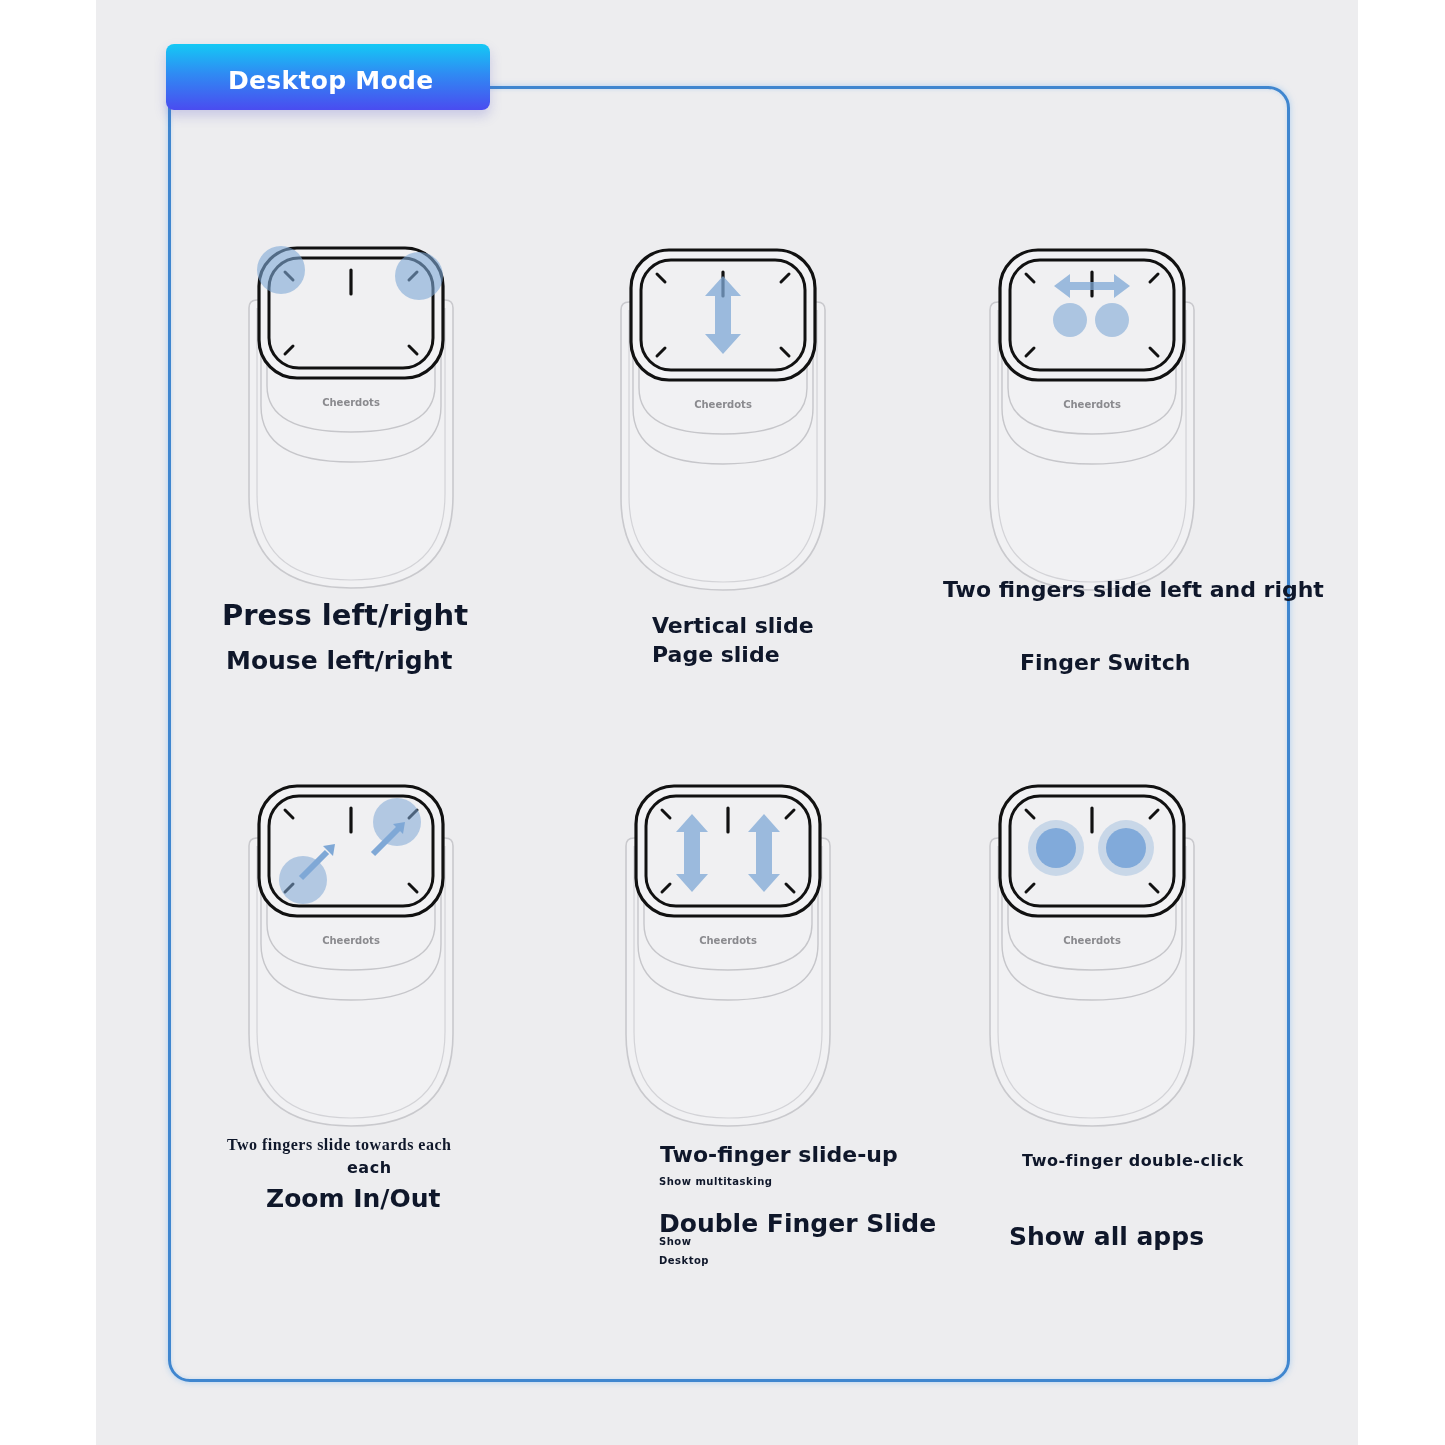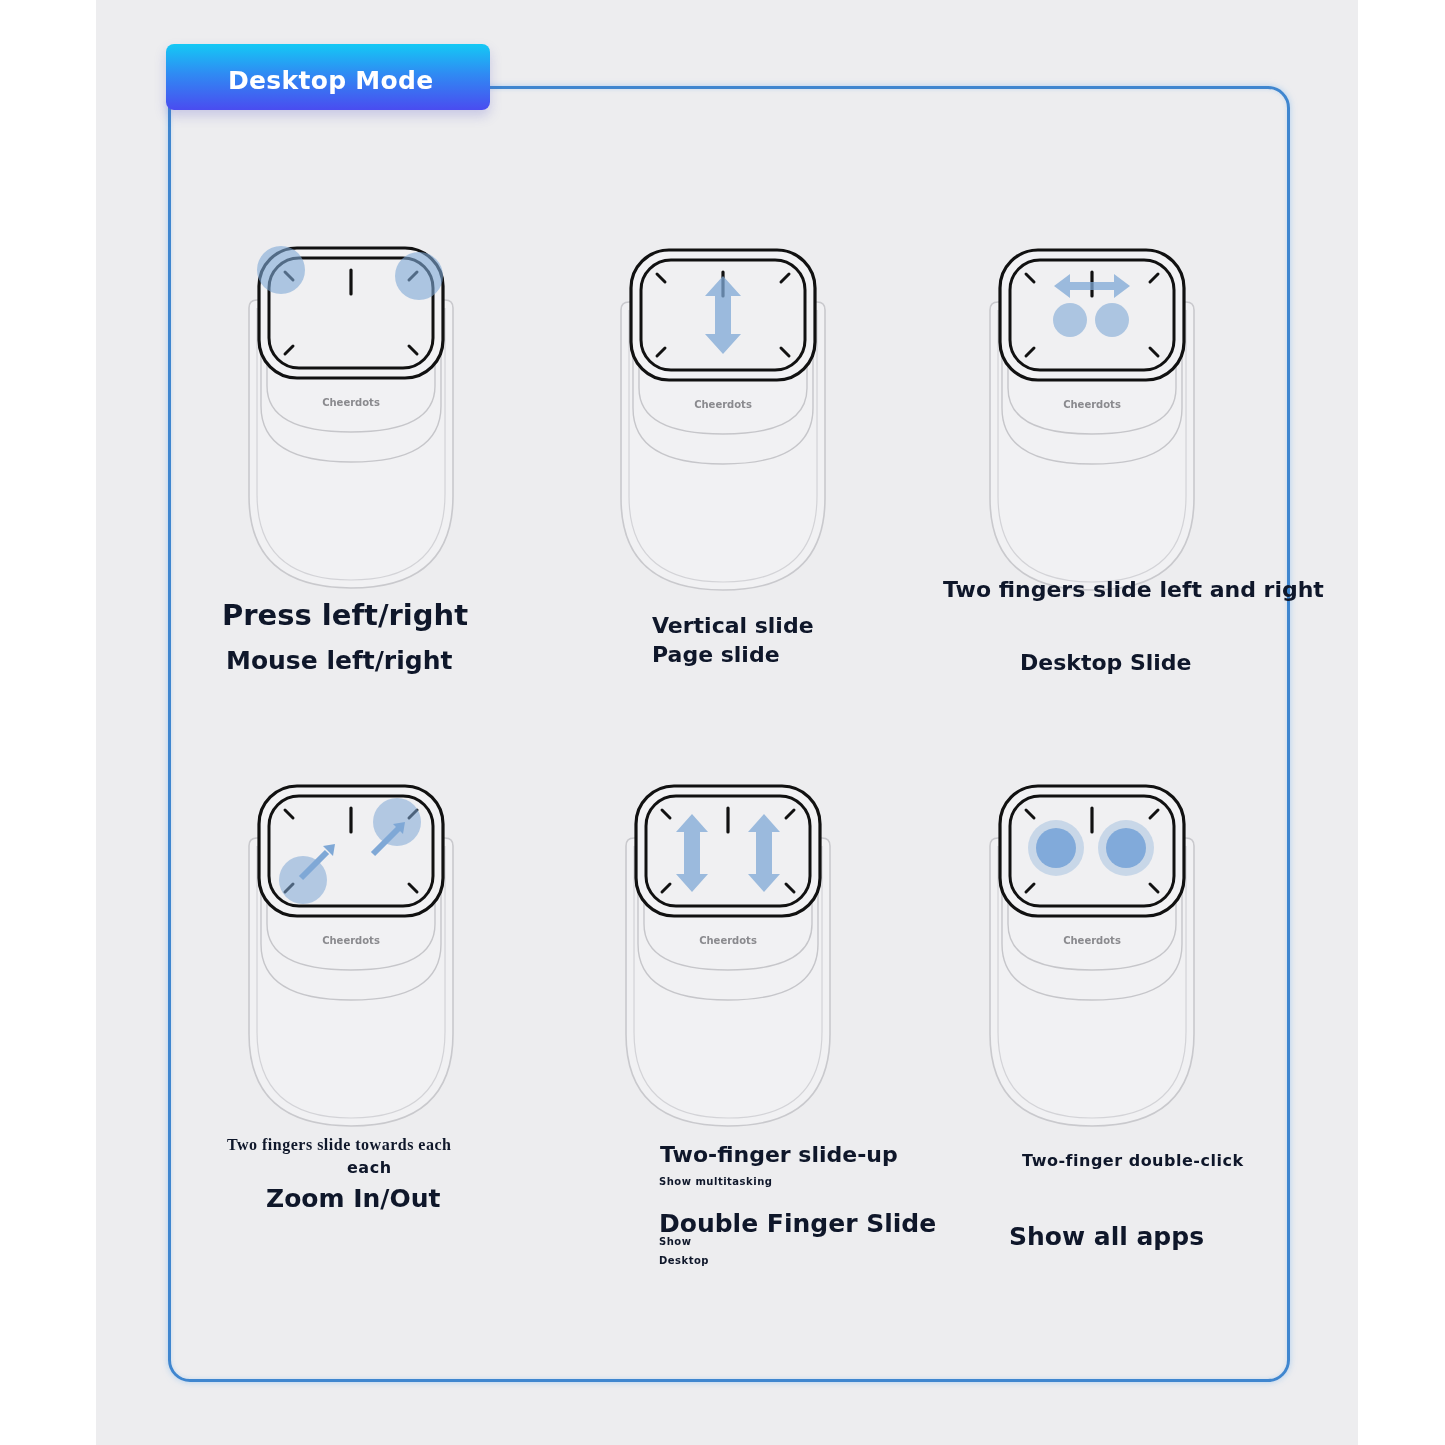--- a/index.html
+++ b/index.html
@@ -90,21 +90,21 @@
 <div class="device" style="left:972px; top:238px;">
   <svg viewBox="0 0 240 360">
     <use href="#dev-body"></use>
     <polygon points="82,48 98,36 98,44 142,44 142,36 158,48 142,60 142,52 98,52 98,60" fill="#7fa8d6" opacity="0.75"></polygon>
     <circle cx="98" cy="82" r="17" fill="#7fa8d6" opacity="0.6"></circle>
     <circle cx="140" cy="82" r="17" fill="#7fa8d6" opacity="0.6"></circle>
     <text x="120" y="170" text-anchor="middle" font-size="10" font-weight="bold" fill="#8a8a8e" font-family="DejaVu Sans, sans-serif">Cheerdots</text>
   </svg>
 </div>
 <div class="caption c-md" style="left:943px; top:577px;">Two fingers slide left and right</div>
-<div class="caption c-md" style="left:1020px; top:650px;">Desktop Slide</div>
+<div class="caption c-md" style="left:1020px; top:650px;">Finger Switch</div>
 
 <div class="device" style="left:231px; top:774px;">
   <svg viewBox="0 0 240 360">
     <use href="#dev-body"></use>
     <circle cx="72" cy="106" r="24" fill="#7fa8d6" opacity="0.55"></circle>
     <circle cx="166" cy="48" r="24" fill="#7fa8d6" opacity="0.55"></circle>
     <line x1="70" y1="104" x2="96" y2="78" stroke="#7fa8d6" stroke-width="6"></line>
     <polygon points="104,70 92,72 102,82" fill="#7fa8d6"></polygon>
     <line x1="142" y1="80" x2="168" y2="54" stroke="#7fa8d6" stroke-width="6"></line>
     <polygon points="174,48 162,50 172,60" fill="#7fa8d6"></polygon>

